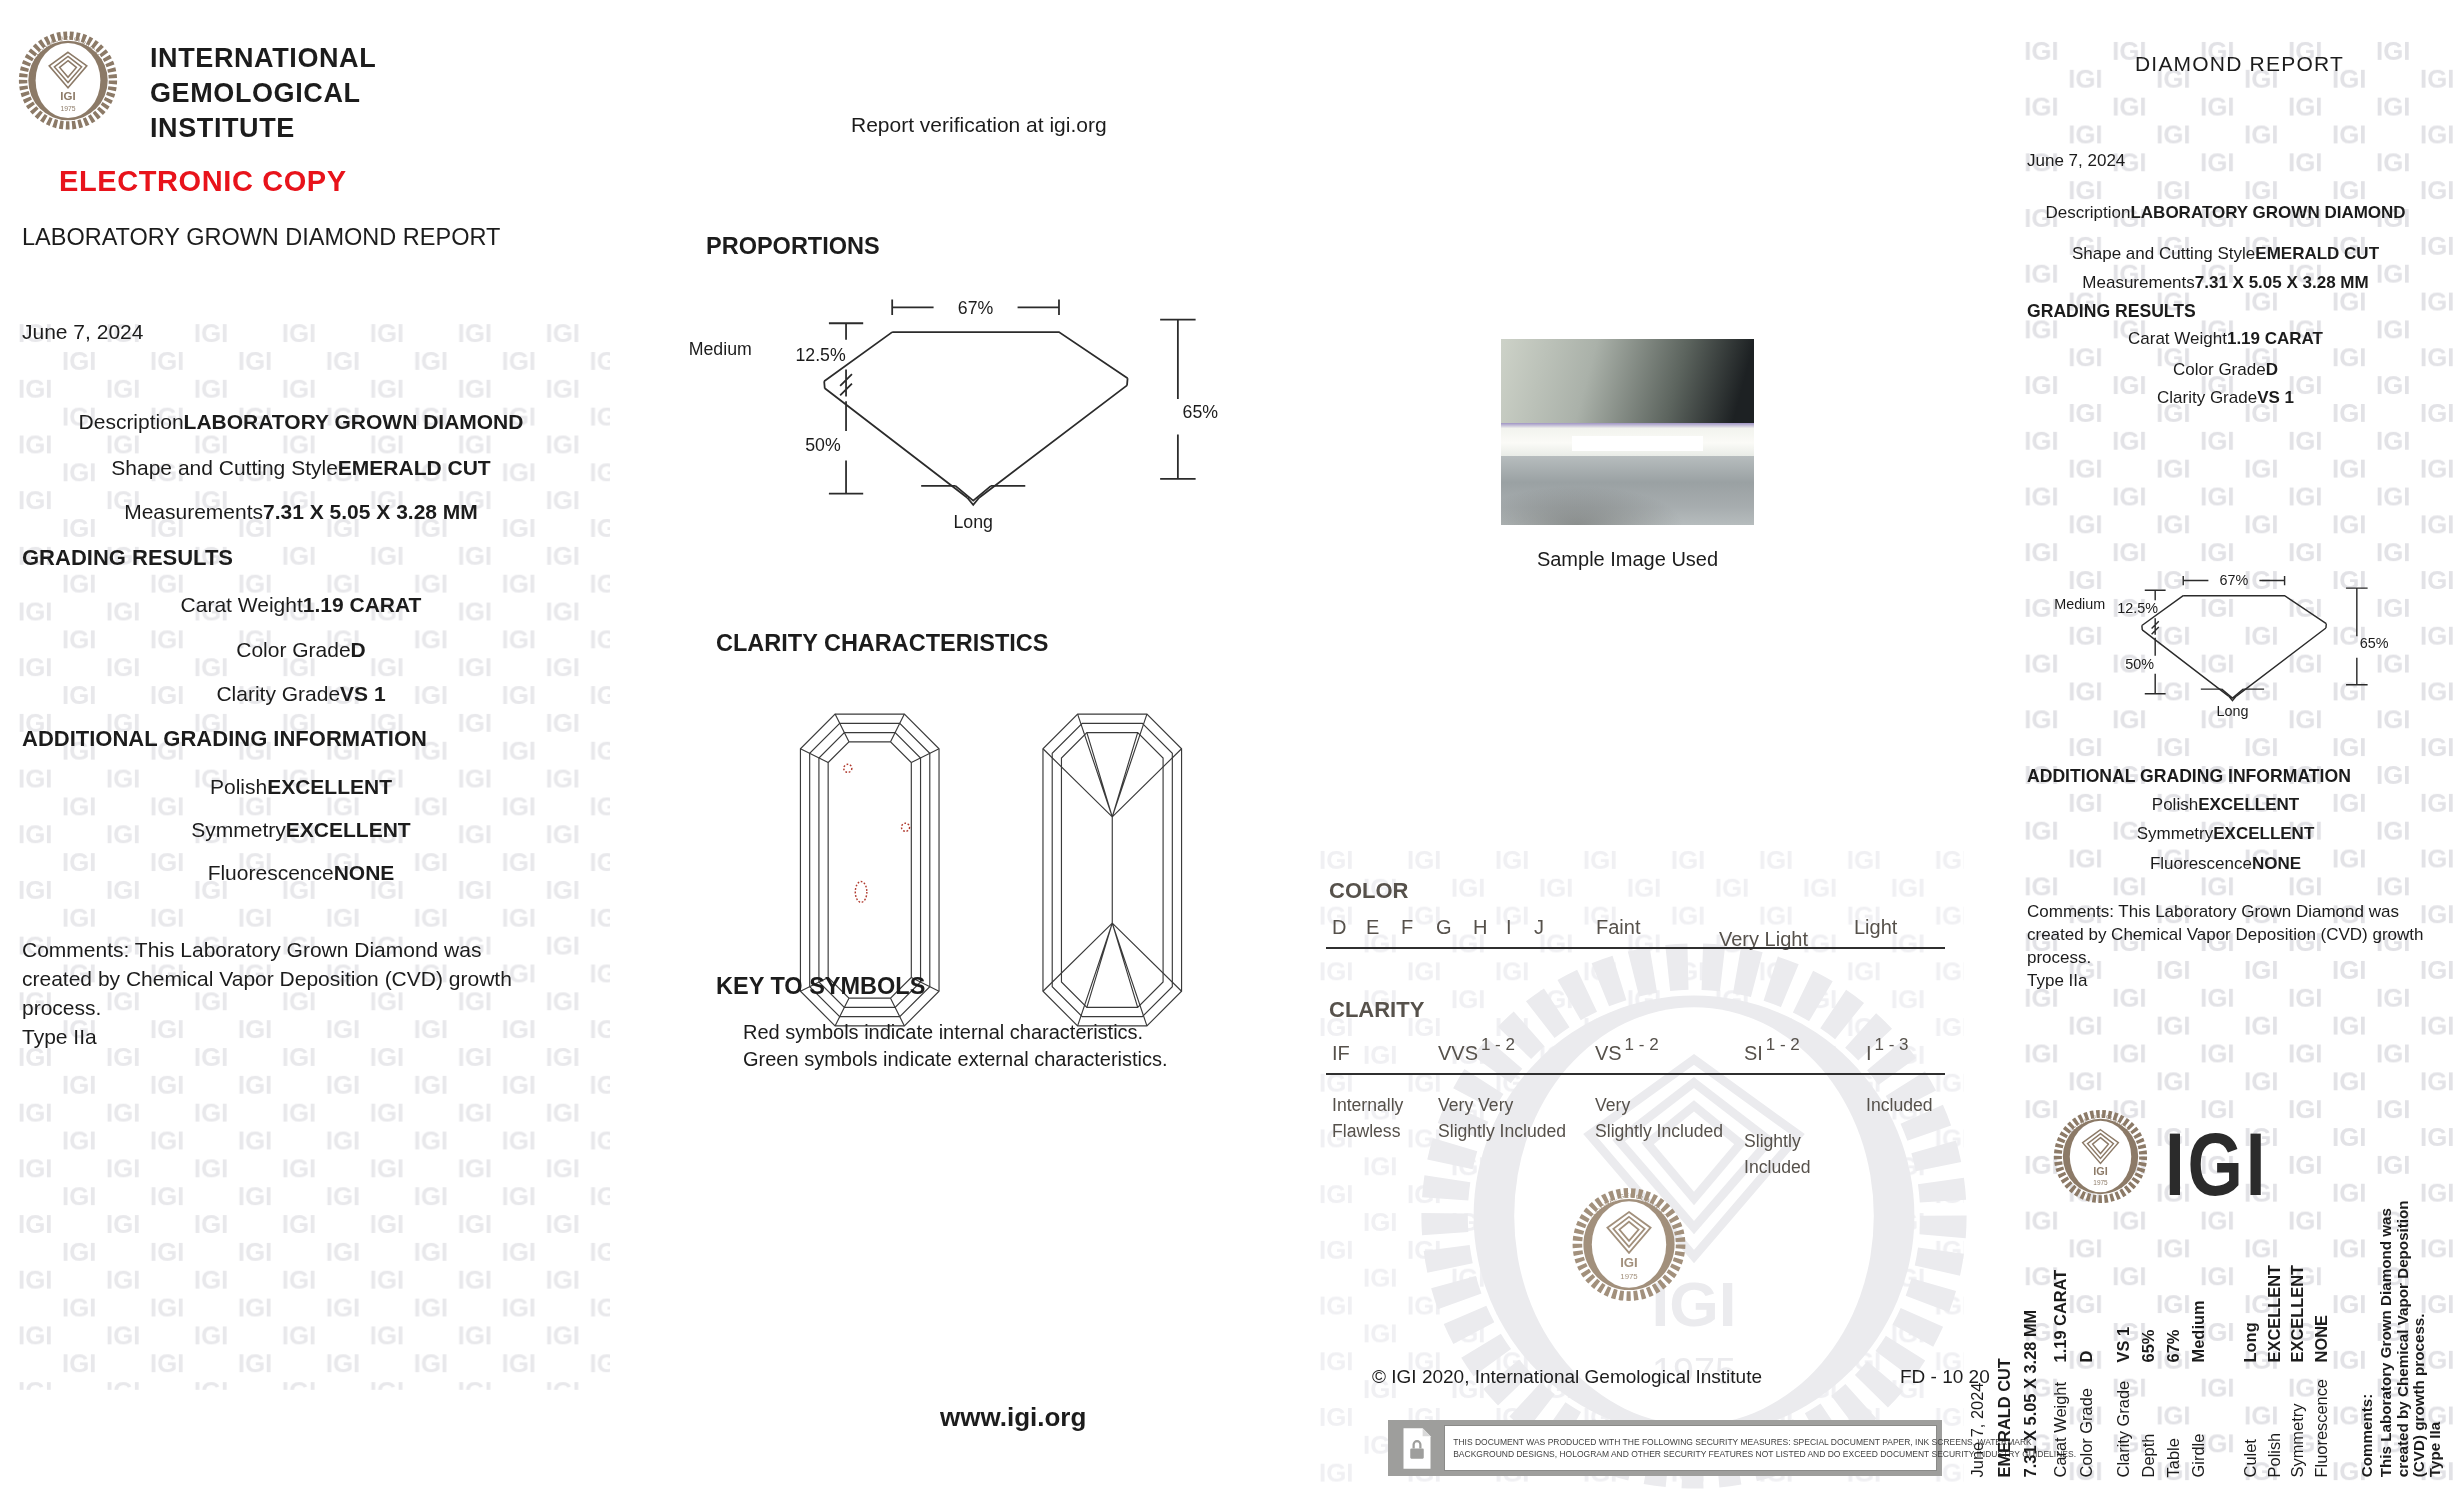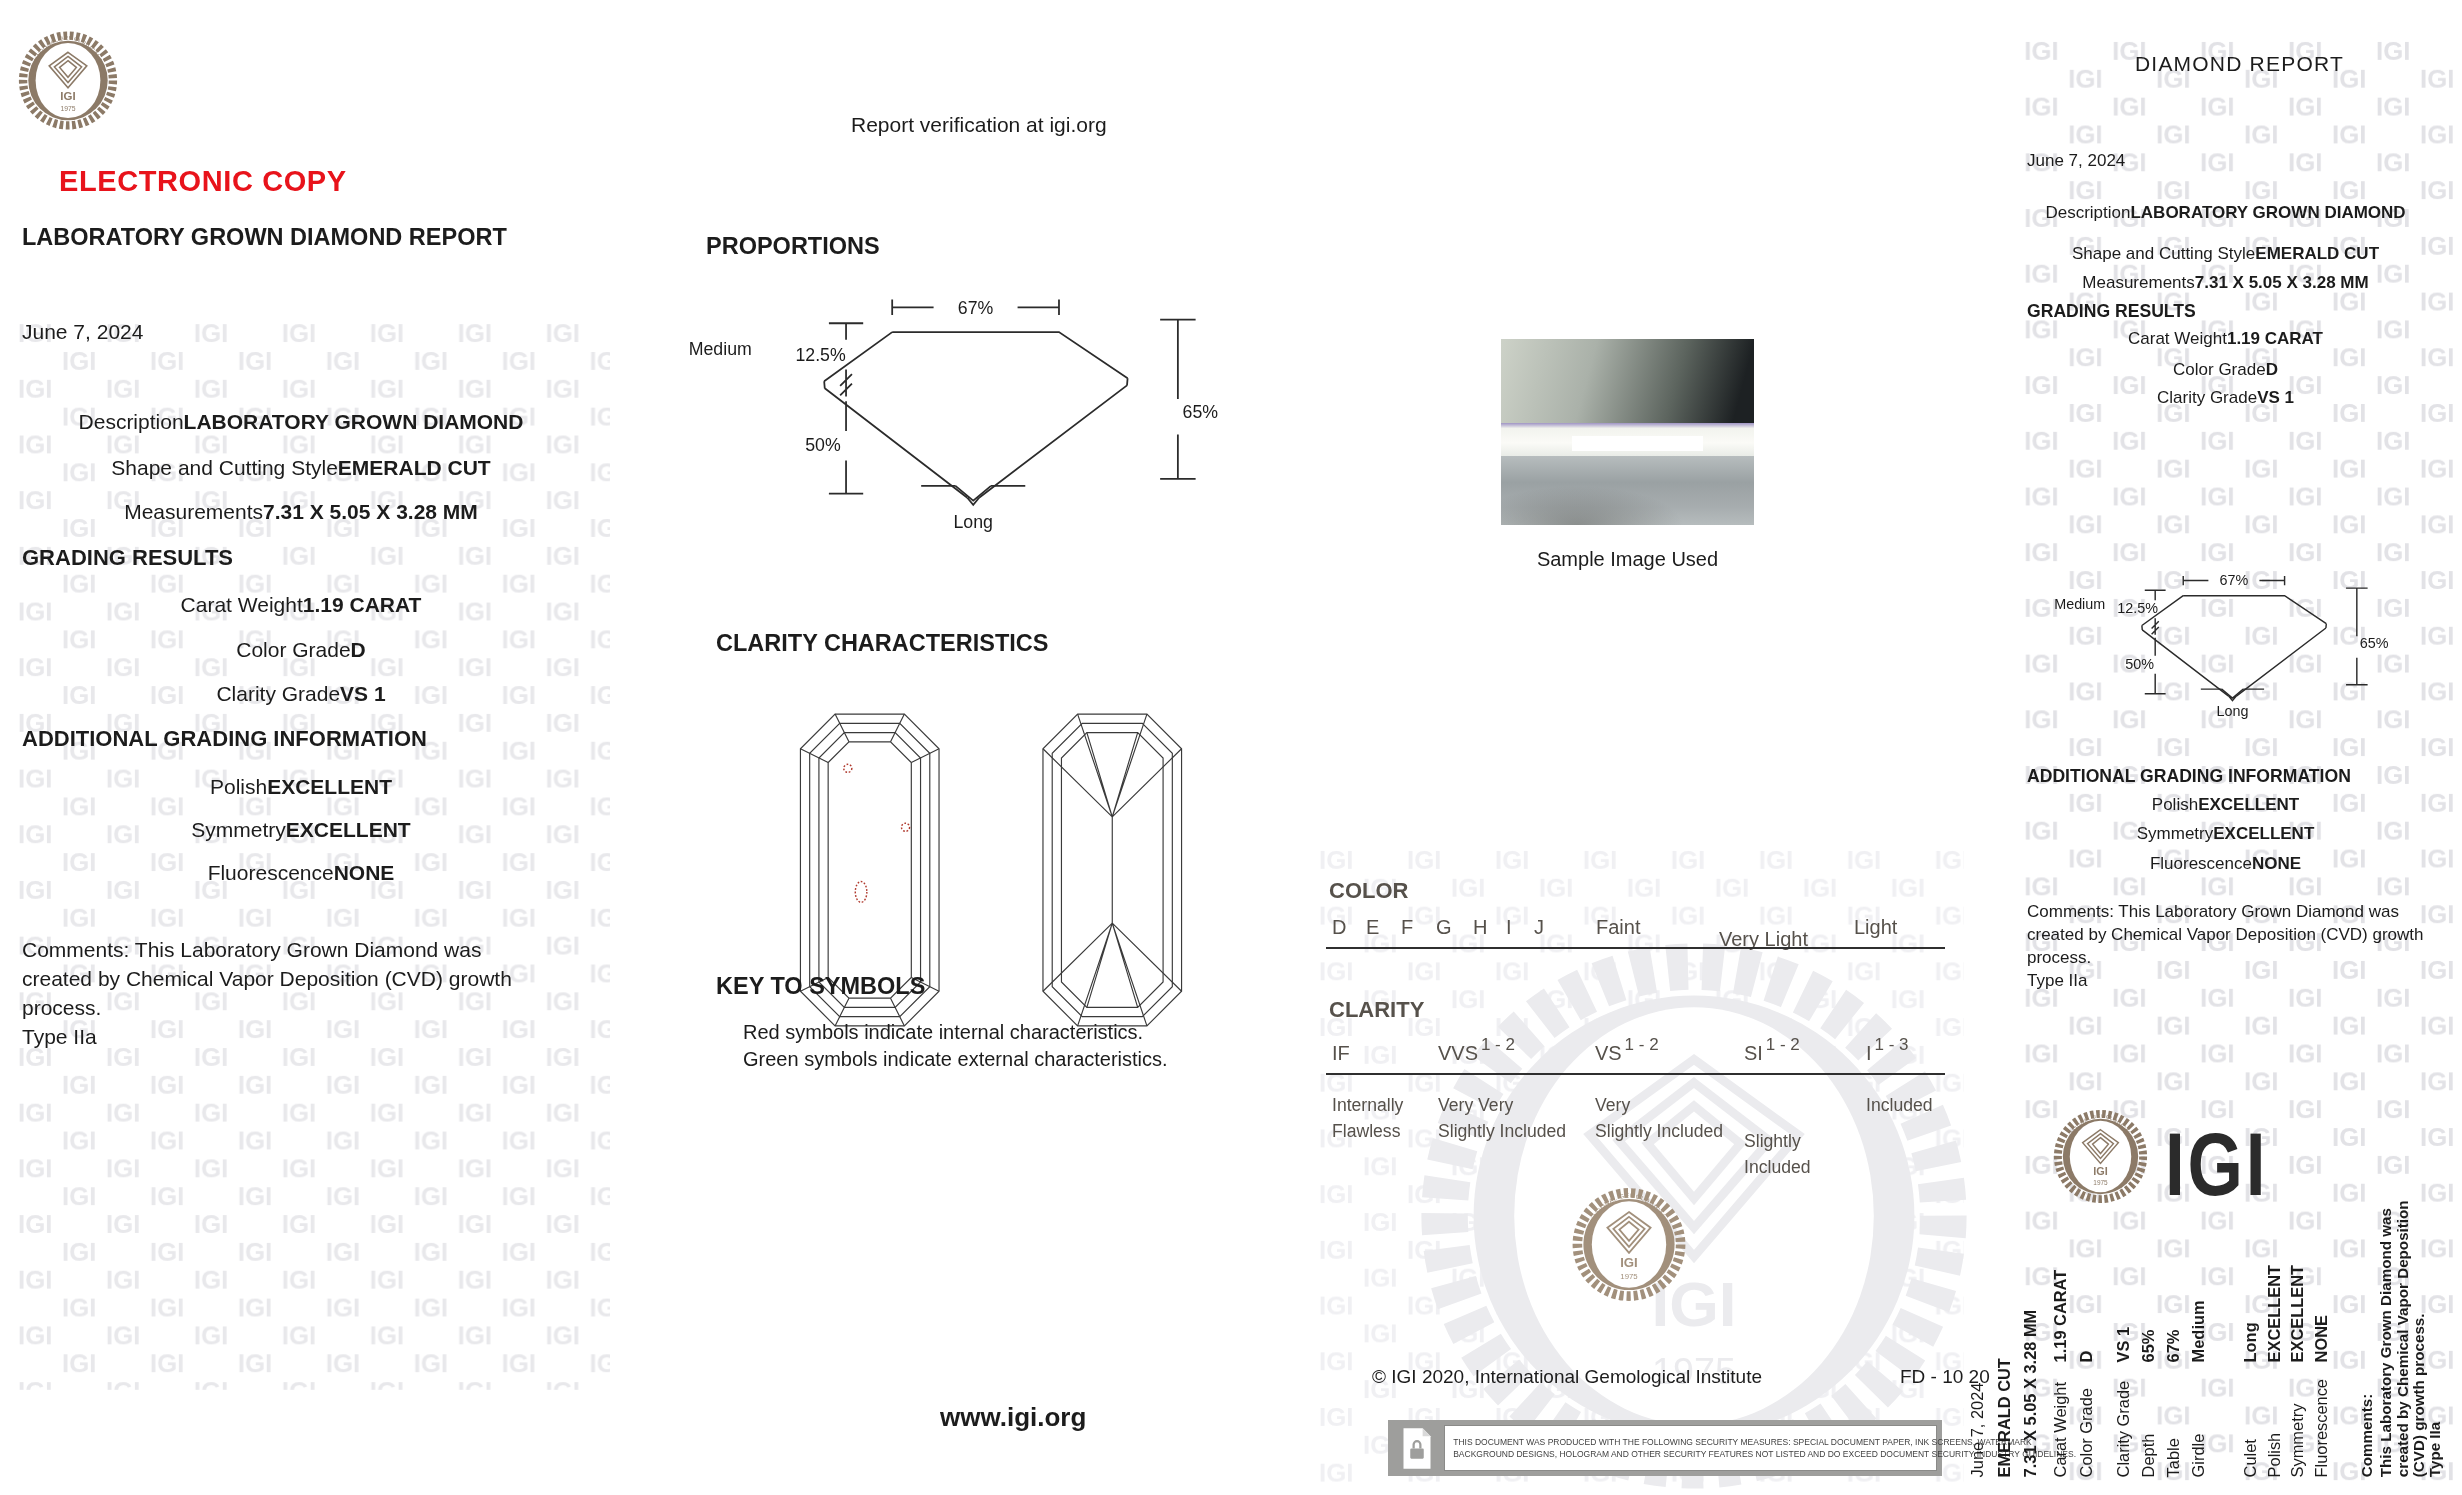--- a/index.html
+++ b/index.html
@@ -13,21 +13,21 @@
   .stamp-layer { position:absolute; inset:0; z-index:1; }
 
   
   .row { position:absolute; display:flex; justify-content:center; align-items:baseline; }
   .row .lbl { font-size:21px; }
   .row .val { font-size:21px; font-weight:bold; }
   .row.r .lbl, .row.r .val { font-size:17px; }
 
   .h-org { font-size:27px; font-weight:bold; line-height:35px; letter-spacing:0.6px; }
   .h-ecopy { font-size:29px; font-weight:bold; letter-spacing:0.6px; }
-  .h-title { font-size:23.5px; font-weight:bold; }
+  .h-title { font-size:23.5px; font-weight:normal; }
   .h-sec { font-size:23.5px; font-weight:bold; }
   .h-sec-sm { font-size:17.6px; font-weight:bold; }
   .plain { font-size:21px; }
   .plain-sm { font-size:17px; }
   .comments { font-size:21px; line-height:29px; }
   .comments-sm { font-size:17px; line-height:23px; }
   .scale-h { font-size:22px; font-weight:bold; color:#56514B; }
   .scale-item { position:absolute; font-size:20px; color:#56514B; }
   .rule { position:absolute; height:1.8px; background:#2f2f2f; }
   .cg sup { font-size:17px; position:relative; top:-2.3px; margin-left:2.9px; }
@@ -138,20 +138,25 @@
       <text class="sealtext" fill="#8C7A67"><textPath href="#arc1" startOffset="2">INTERNATIONAL GEMOLOGICAL INSTITUTE</textPath></text>
       <g stroke="#8C7A67" fill="none" stroke-width="3">
         <path d="M100,58 L136,84 L100,126 L64,84 Z"></path>
           <path d="M100,66 L126,86 L100,116 L74,86 Z"></path>
           <path d="M100,74 L116,87 L100,106 L84,87 Z"></path>
       </g>
       <text x="100" y="150" text-anchor="middle" font-size="22" font-weight="bold" fill="#8C7A67">IGI</text>
       <text x="100" y="170" text-anchor="middle" font-size="13" fill="#8C7A67">1975</text>
     </svg>
 
+    <div class="abs h-org" style="left:150px; top:41px;">
+      <div>INTERNATIONAL</div>
+      <div>GEMOLOGICAL</div>
+      <div>INSTITUTE</div>
+    </div>
 
     <div class="abs h-ecopy" style="left:59px; top:165px; color:#E8131B;">ELECTRONIC COPY</div>
 
     <div class="abs h-title" style="left:22px; top:224px;">LABORATORY GROWN DIAMOND REPORT</div>
 
     <div class="abs plain" style="left:851px; top:113px;">Report verification at igi.org</div>
 
     <div class="abs plain" style="left:2135px; top:52px; letter-spacing:1.2px; font-size:21px;">DIAMOND REPORT</div>
 
     <div class="abs plain" style="left:22px; top:320px;">June 7, 2024</div>

